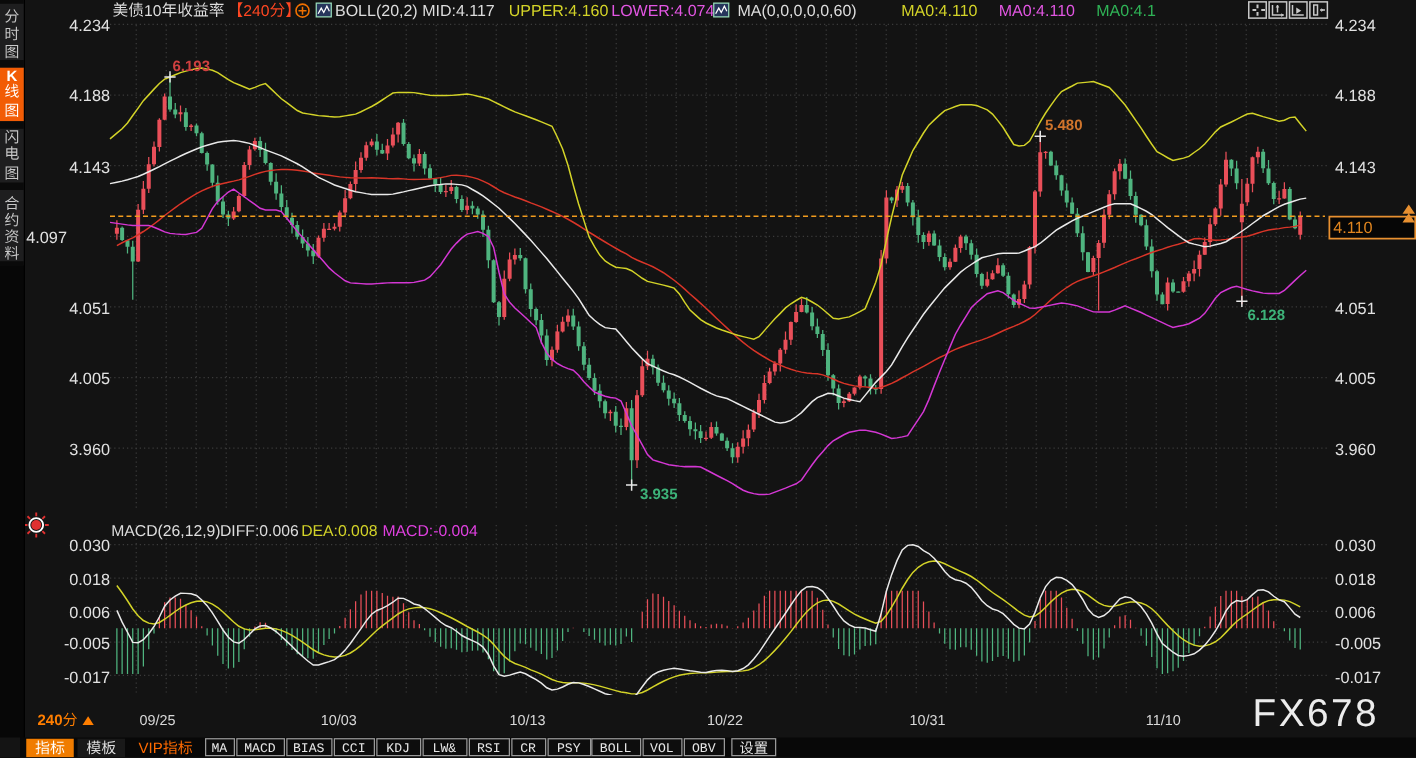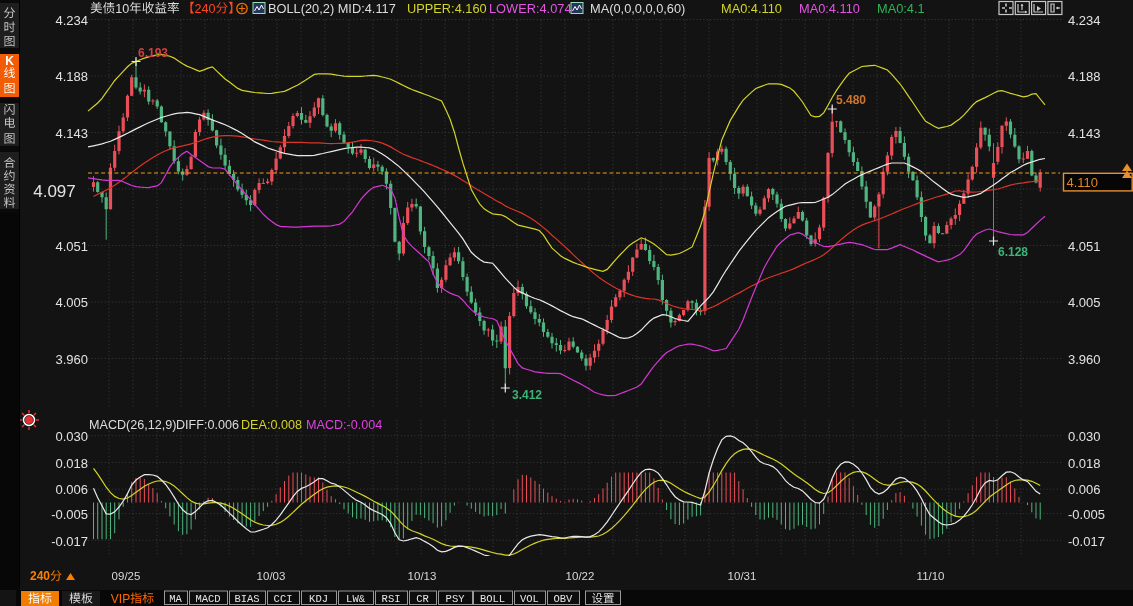--- a/index.html
+++ b/index.html
@@ -192,41 +192,41 @@
       <path d="M1051 4h3v8h-3z" stroke="#c8c8c8" stroke-width="1.2" fill="none"></path>
       <path d="M1056 8h4" stroke="#c8c8c8" stroke-width="1.2"></path>
       <path d="M1059 8l-2-1.5v3z" fill="#c8c8c8"></path>
     </svg>
     <div style="position:absolute;white-space:nowrap;left:21px;top:12.7px;width:67px;text-align:right;font-family:'Liberation Sans',sans-serif;font-size:13px;color:#e2e2e2">4.234</div>
     <div style="position:absolute;white-space:nowrap;left:1068px;top:12.7px;width:60px;font-family:'Liberation Sans',sans-serif;font-size:13px;color:#e2e2e2">4.234</div>
     <div style="position:absolute;white-space:nowrap;left:21px;top:69.2px;width:67px;text-align:right;font-family:'Liberation Sans',sans-serif;font-size:13px;color:#e2e2e2">4.188</div>
     <div style="position:absolute;white-space:nowrap;left:1068px;top:69.2px;width:60px;font-family:'Liberation Sans',sans-serif;font-size:13px;color:#e2e2e2">4.188</div>
     <div style="position:absolute;white-space:nowrap;left:21px;top:125.7px;width:67px;text-align:right;font-family:'Liberation Sans',sans-serif;font-size:13px;color:#e2e2e2">4.143</div>
     <div style="position:absolute;white-space:nowrap;left:1068px;top:125.7px;width:60px;font-family:'Liberation Sans',sans-serif;font-size:13px;color:#e2e2e2">4.143</div>
-    <div style="position:absolute;white-space:nowrap;left:21px;top:182.2px;width:67px;text-align:center;font-family:'Liberation Sans',sans-serif;font-size:17px;color:#e2e2e2">4.097</div>
+    <div style="position:absolute;white-space:nowrap;left:21px;top:182.2px;width:67px;text-align:left;font-family:'Liberation Sans',sans-serif;font-size:13px;color:#e2e2e2">4.097</div>
     <div style="position:absolute;white-space:nowrap;left:21px;top:238.7px;width:67px;text-align:right;font-family:'Liberation Sans',sans-serif;font-size:13px;color:#e2e2e2">4.051</div>
     <div style="position:absolute;white-space:nowrap;left:1068px;top:238.7px;width:60px;font-family:'Liberation Sans',sans-serif;font-size:13px;color:#e2e2e2">4.051</div>
     <div style="position:absolute;white-space:nowrap;left:21px;top:295.2px;width:67px;text-align:right;font-family:'Liberation Sans',sans-serif;font-size:13px;color:#e2e2e2">4.005</div>
     <div style="position:absolute;white-space:nowrap;left:1068px;top:295.2px;width:60px;font-family:'Liberation Sans',sans-serif;font-size:13px;color:#e2e2e2">4.005</div>
     <div style="position:absolute;white-space:nowrap;left:21px;top:351.7px;width:67px;text-align:right;font-family:'Liberation Sans',sans-serif;font-size:13px;color:#e2e2e2">3.960</div>
     <div style="position:absolute;white-space:nowrap;left:1068px;top:351.7px;width:60px;font-family:'Liberation Sans',sans-serif;font-size:13px;color:#e2e2e2">3.960</div>
     <div style="position:absolute;white-space:nowrap;left:21px;top:428.95px;width:67px;text-align:right;font-family:'Liberation Sans',sans-serif;font-size:13px;color:#e2e2e2">0.030</div>
     <div style="position:absolute;white-space:nowrap;left:1068px;top:428.95px;width:60px;font-family:'Liberation Sans',sans-serif;font-size:13px;color:#e2e2e2">0.030</div>
     <div style="position:absolute;white-space:nowrap;left:21px;top:455.65px;width:67px;text-align:right;font-family:'Liberation Sans',sans-serif;font-size:13px;color:#e2e2e2">0.018</div>
     <div style="position:absolute;white-space:nowrap;left:1068px;top:455.65px;width:60px;font-family:'Liberation Sans',sans-serif;font-size:13px;color:#e2e2e2">0.018</div>
     <div style="position:absolute;white-space:nowrap;left:21px;top:482.34999999999997px;width:67px;text-align:right;font-family:'Liberation Sans',sans-serif;font-size:13px;color:#e2e2e2">0.006</div>
     <div style="position:absolute;white-space:nowrap;left:1068px;top:482.34999999999997px;width:60px;font-family:'Liberation Sans',sans-serif;font-size:13px;color:#e2e2e2">0.006</div>
     <div style="position:absolute;white-space:nowrap;left:21px;top:506.8px;width:67px;text-align:right;font-family:'Liberation Sans',sans-serif;font-size:13px;color:#e2e2e2">-0.005</div>
     <div style="position:absolute;white-space:nowrap;left:1068px;top:506.8px;width:60px;font-family:'Liberation Sans',sans-serif;font-size:13px;color:#e2e2e2">-0.005</div>
     <div style="position:absolute;white-space:nowrap;left:21px;top:533.5px;width:67px;text-align:right;font-family:'Liberation Sans',sans-serif;font-size:13px;color:#e2e2e2">-0.017</div>
     <div style="position:absolute;white-space:nowrap;left:1068px;top:533.5px;width:60px;font-family:'Liberation Sans',sans-serif;font-size:13px;color:#e2e2e2">-0.017</div>
     <div style="position:absolute;white-space:nowrap;left:138px;top:46px;font-family:'Liberation Sans',sans-serif;font-size:12px;color:#cf4040;font-weight:bold">6.193</div>
     <div style="position:absolute;white-space:nowrap;left:836px;top:93px;font-family:'Liberation Sans',sans-serif;font-size:12px;color:#d0752c;font-weight:bold">5.480</div>
     <div style="position:absolute;white-space:nowrap;left:998px;top:245px;font-family:'Liberation Sans',sans-serif;font-size:12px;color:#3db379;font-weight:bold">6.128</div>
-    <div style="position:absolute;white-space:nowrap;left:512px;top:388px;font-family:'Liberation Sans',sans-serif;font-size:12px;color:#3db379;font-weight:bold">3.412</div>
+    <div style="position:absolute;white-space:nowrap;left:512px;top:388px;font-family:'Liberation Sans',sans-serif;font-size:12px;color:#3db379;font-weight:bold">3.935</div>
     <svg width="30" height="30" style="position:absolute;left:15px;top:406px">
       <circle cx="14" cy="14" r="4" fill="#e03030"></circle>
       <circle cx="14" cy="14" r="5.5" fill="none" stroke="#fff" stroke-width="1.5"></circle>
       <g stroke="#e03030" stroke-width="1.5">
         <path d="M14 4v3M14 24v-3M4 14h3M24 14h-3M7 7l2.1 2.1M21 21l-2.1-2.1M21 7l-2.1 2.1M7 21l2.1-2.1"></path>
       </g>
     </svg>
     <svg width="500" height="440" font-family="Liberation Sans, sans-serif" style="position:absolute;left:0;top:0">
       <text x="89.0" y="429" font-size="12.6" font-weight="normal" fill="#dddddd">MACD(26,12,9)</text>
       <text x="176.0" y="429" font-size="12.6" font-weight="normal" fill="#dddddd">DIFF:0.006</text>
@@ -237,20 +237,21 @@
       <text x="30.0" y="580" font-size="12" font-weight="bold" fill="#ff7e00">240</text>
       <use href="#g5206" transform="translate(50.02 580) scale(0.01200 -0.01200)" fill="#ff7e00"></use>
       <path d="M66 580l4.5-7 4.5 7z" fill="#ff7e00"></path>
       <text x="111.6" y="580" font-size="11.5" fill="#d8d8d8">09/25</text>
       <text x="256.6" y="580" font-size="11.5" fill="#d8d8d8">10/03</text>
       <text x="407.6" y="580" font-size="11.5" fill="#d8d8d8">10/13</text>
       <text x="565.6" y="580" font-size="11.5" fill="#d8d8d8">10/22</text>
       <text x="727.6" y="580" font-size="11.5" fill="#d8d8d8">10/31</text>
       <text x="916.6" y="580" font-size="11.5" fill="#d8d8d8">11/10</text>
     </svg>
+    <div style="position:absolute;white-space:nowrap;left:1002px;top:553px;font-family:'Liberation Sans',sans-serif;font-size:31px;color:#ececec;letter-spacing:2px">FX678</div>
     <div style="position:absolute;white-space:nowrap;left:0;top:0;width:19px;height:212px;background:#1e1e1f;border-right:1px solid #000"></div>
     <div style="position:absolute;white-space:nowrap;left:0;top:212px;width:19px;height:394px;background:#070707;border-right:1px solid #000"></div>
     <div style="position:absolute;white-space:nowrap;left:0;top:54px;width:19px;height:43px;background:#f25c05"></div>
     <div style="position:absolute;white-space:nowrap;left:0;top:0px;width:19px;height:3px;background:#0a0a0a"></div>
     <div style="position:absolute;white-space:nowrap;left:0;top:48px;width:19px;height:6px;background:#0a0a0a"></div>
     <div style="position:absolute;white-space:nowrap;left:0;top:97px;width:19px;height:6px;background:#0a0a0a"></div>
     <div style="position:absolute;white-space:nowrap;left:0;top:146px;width:19px;height:6px;background:#0a0a0a"></div>
     <div style="position:absolute;white-space:nowrap;left:0;top:209px;width:19px;height:4px;background:#0a0a0a"></div>
     <svg width="20" height="606" font-family="Liberation Sans, sans-serif" style="position:absolute;left:0;top:0">
       <use href="#g5206" transform="translate(3.50 17.2) scale(0.01200 -0.01200)" fill="#c8c8c8"></use>

